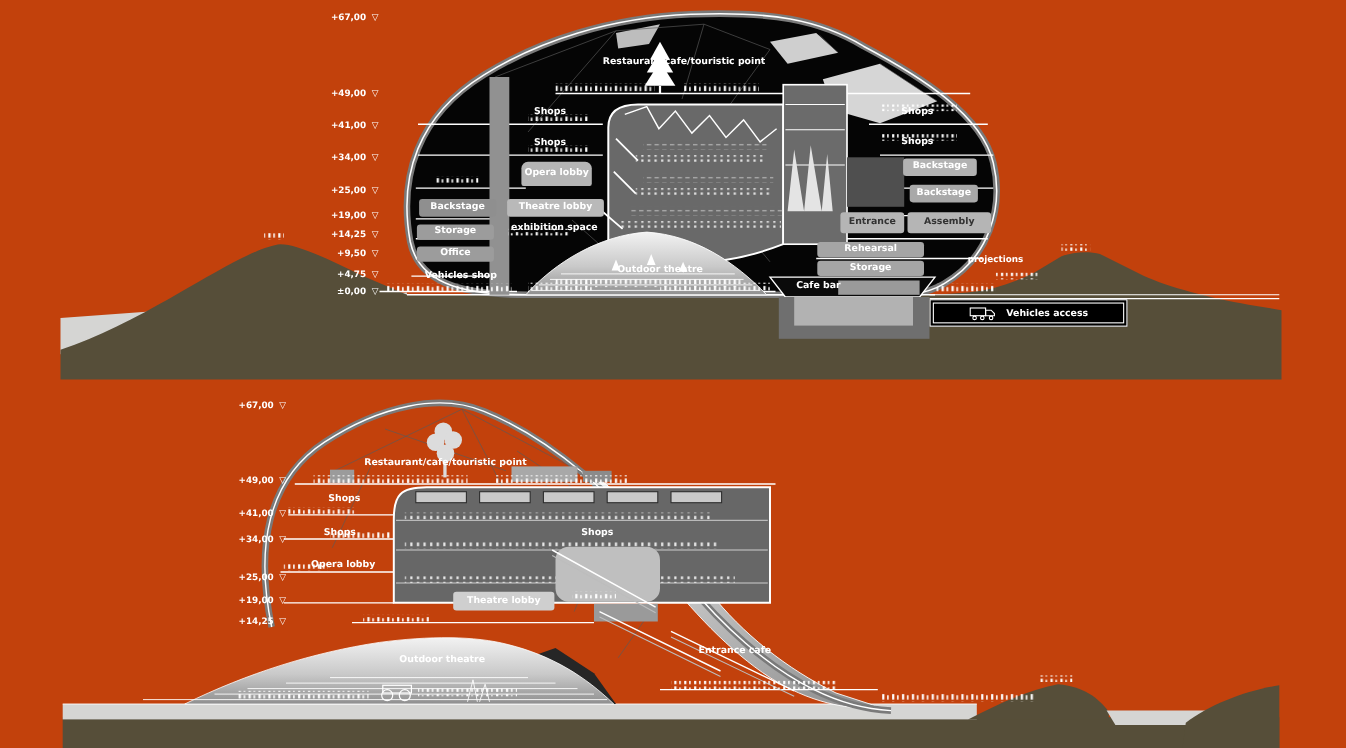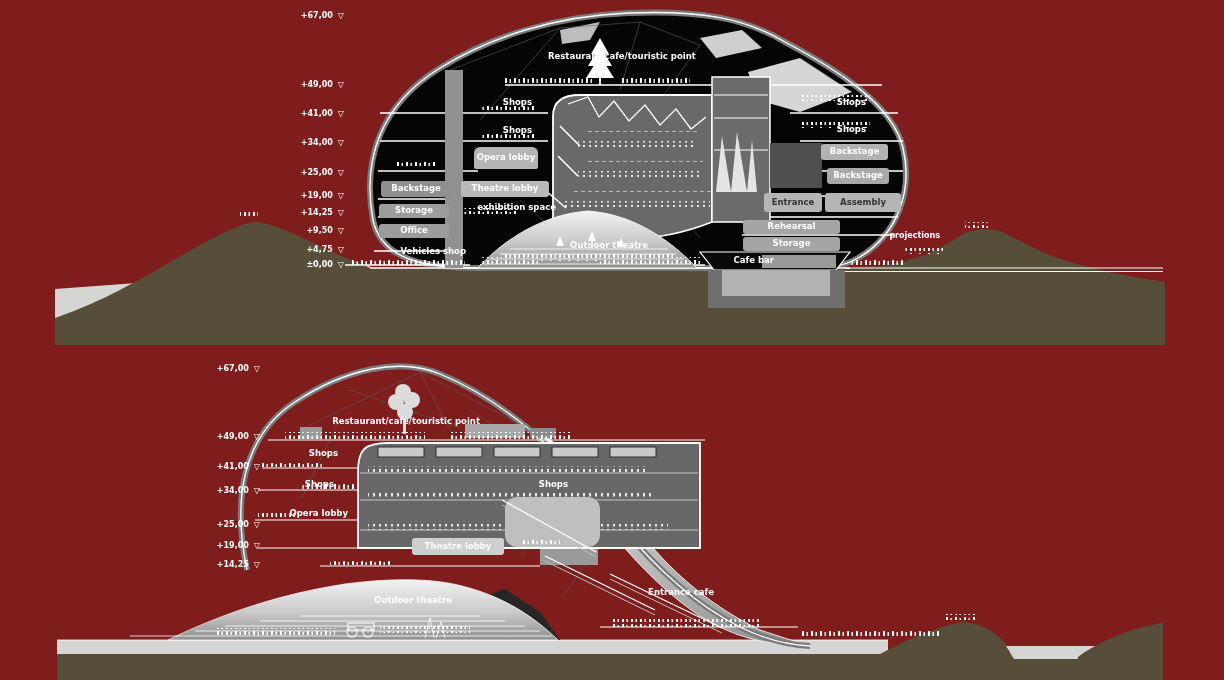--- a/index.html
+++ b/index.html
@@ -1,32 +1,32 @@
 <!DOCTYPE html>
 <html><head>
 <meta charset="utf-8">
 <style>
   html,body{margin:0;padding:0;background:#000;}
-  .canvas{position:relative;width:1224px;height:680px;background:#7f1d1d;overflow:hidden;
+  .canvas{position:relative;width:1224px;height:680px;background:#c2410c;overflow:hidden;
           font-family:"DejaVu Sans",sans-serif;}
   .canvas svg.art{position:absolute;left:0;top:0;}
   .labels{position:absolute;left:0;top:0;width:1224px;height:680px;}
-  .lab{position:absolute;color:#fff;font-size:8.5px;font-weight:bold;text-align:right;
+  .lab{position:absolute;color:#fff;font-size:8.5px;font-weight:bold;text-align:center;
        line-height:1.1;white-space:nowrap;}
   .box{display:flex;align-items:center;justify-content:center;border-radius:3px;box-sizing:border-box;}
   .lvl{position:absolute;left:272px;width:72px;display:flex;justify-content:flex-end;align-items:center;
        gap:5px;color:#fff;font-size:8px;font-weight:bold;}
   .lvlb{left:188px;}
   .lvl .tri{font-size:8px;font-weight:normal;}
   .vehicles-box{position:absolute;left:845px;top:272px;width:180px;height:25px;background:#000;
        border:1px solid #fff;box-sizing:border-box;}
   .vehicles-inner{position:absolute;left:2px;top:2px;right:2px;bottom:2px;border:1px solid #fff;
        display:flex;align-items:center;justify-content:center;gap:8px;color:#fff;
        font-size:8.5px;font-weight:bold;}
-  .cafebar{ text-align:right;}
+  .cafebar{ text-align:center;}
 </style>
 </head>
 <body>
 
 <div class="canvas">
 
 <svg class="art" width="1224" height="680" viewBox="0 0 1224 680">
   <defs>
     <pattern id="ppl" width="9" height="7" patternUnits="userSpaceOnUse">
       <rect x="1" y="1" width="2" height="5" fill="#fff"></rect>
@@ -303,20 +303,32 @@
   <div class="lab" style="left:802px;top:125px;width:64px">Shops</div>
   <div class="lab box" style="left:821px;top:144px;width:67px;height:16px;background:#b2b2b2">Backstage</div>
   <div class="lab box" style="left:827px;top:168px;width:62px;height:16px;background:#a9a9a9">Backstage</div>
   <div class="lab box" style="left:764px;top:193px;width:58px;height:19px;background:#b5b5b5;color:#333">Entrance</div>
   <div class="lab box" style="left:825px;top:193px;width:76px;height:19px;background:#b5b5b5;color:#333">Assembly</div>
   <div class="lab box" style="left:743px;top:220px;width:97px;height:14px;background:#a5a5a5">Rehearsal</div>
   <div class="lab box" style="left:743px;top:237px;width:97px;height:14px;background:#a5a5a5">Storage</div>
   <div class="lab cafebar" style="left:714px;top:256px;width:60px">Cafe bar</div>
   <div class="lab" style="left:870px;top:232px;width:70px;font-size:8px">projections</div>
 
+  <div class="vehicles-box">
+    <div class="vehicles-inner">
+      <svg width="26" height="15" viewBox="0 0 26 15">
+        <rect x="1" y="3" width="14" height="7" fill="none" stroke="#fff" stroke-width="1"></rect>
+        <path d="M15,5 h5 l3,3 v2 h-8 z" fill="none" stroke="#fff" stroke-width="1"></path>
+        <circle cx="5" cy="12" r="1.6" fill="#000" stroke="#fff" stroke-width="1"></circle>
+        <circle cx="12" cy="12" r="1.6" fill="#000" stroke="#fff" stroke-width="1"></circle>
+        <circle cx="20" cy="12" r="1.6" fill="#000" stroke="#fff" stroke-width="1"></circle>
+      </svg>
+      <span>Vehicles access</span>
+    </div>
+  </div>
 
   <div class="lab" style="left:330px;top:417px;width:150px">Restaurant/cafe/touristic point</div>
   <div class="lab" style="left:288px;top:449px;width:50px">Shops</div>
   <div class="lab" style="left:284px;top:480px;width:50px">Shops</div>
   <div class="lab" style="left:276px;top:509px;width:72px">Opera lobby</div>
   <div class="lab box" style="left:412px;top:538px;width:92px;height:17px;background:#cfcfcf">Theatre lobby</div>
   <div class="lab" style="left:518px;top:480px;width:50px">Shops</div>
   <div class="lab" style="left:352px;top:596px;width:100px">Outdoor theatre</div>
   <div class="lab" style="left:622px;top:588px;width:92px">Entrance cafe</div>
 

